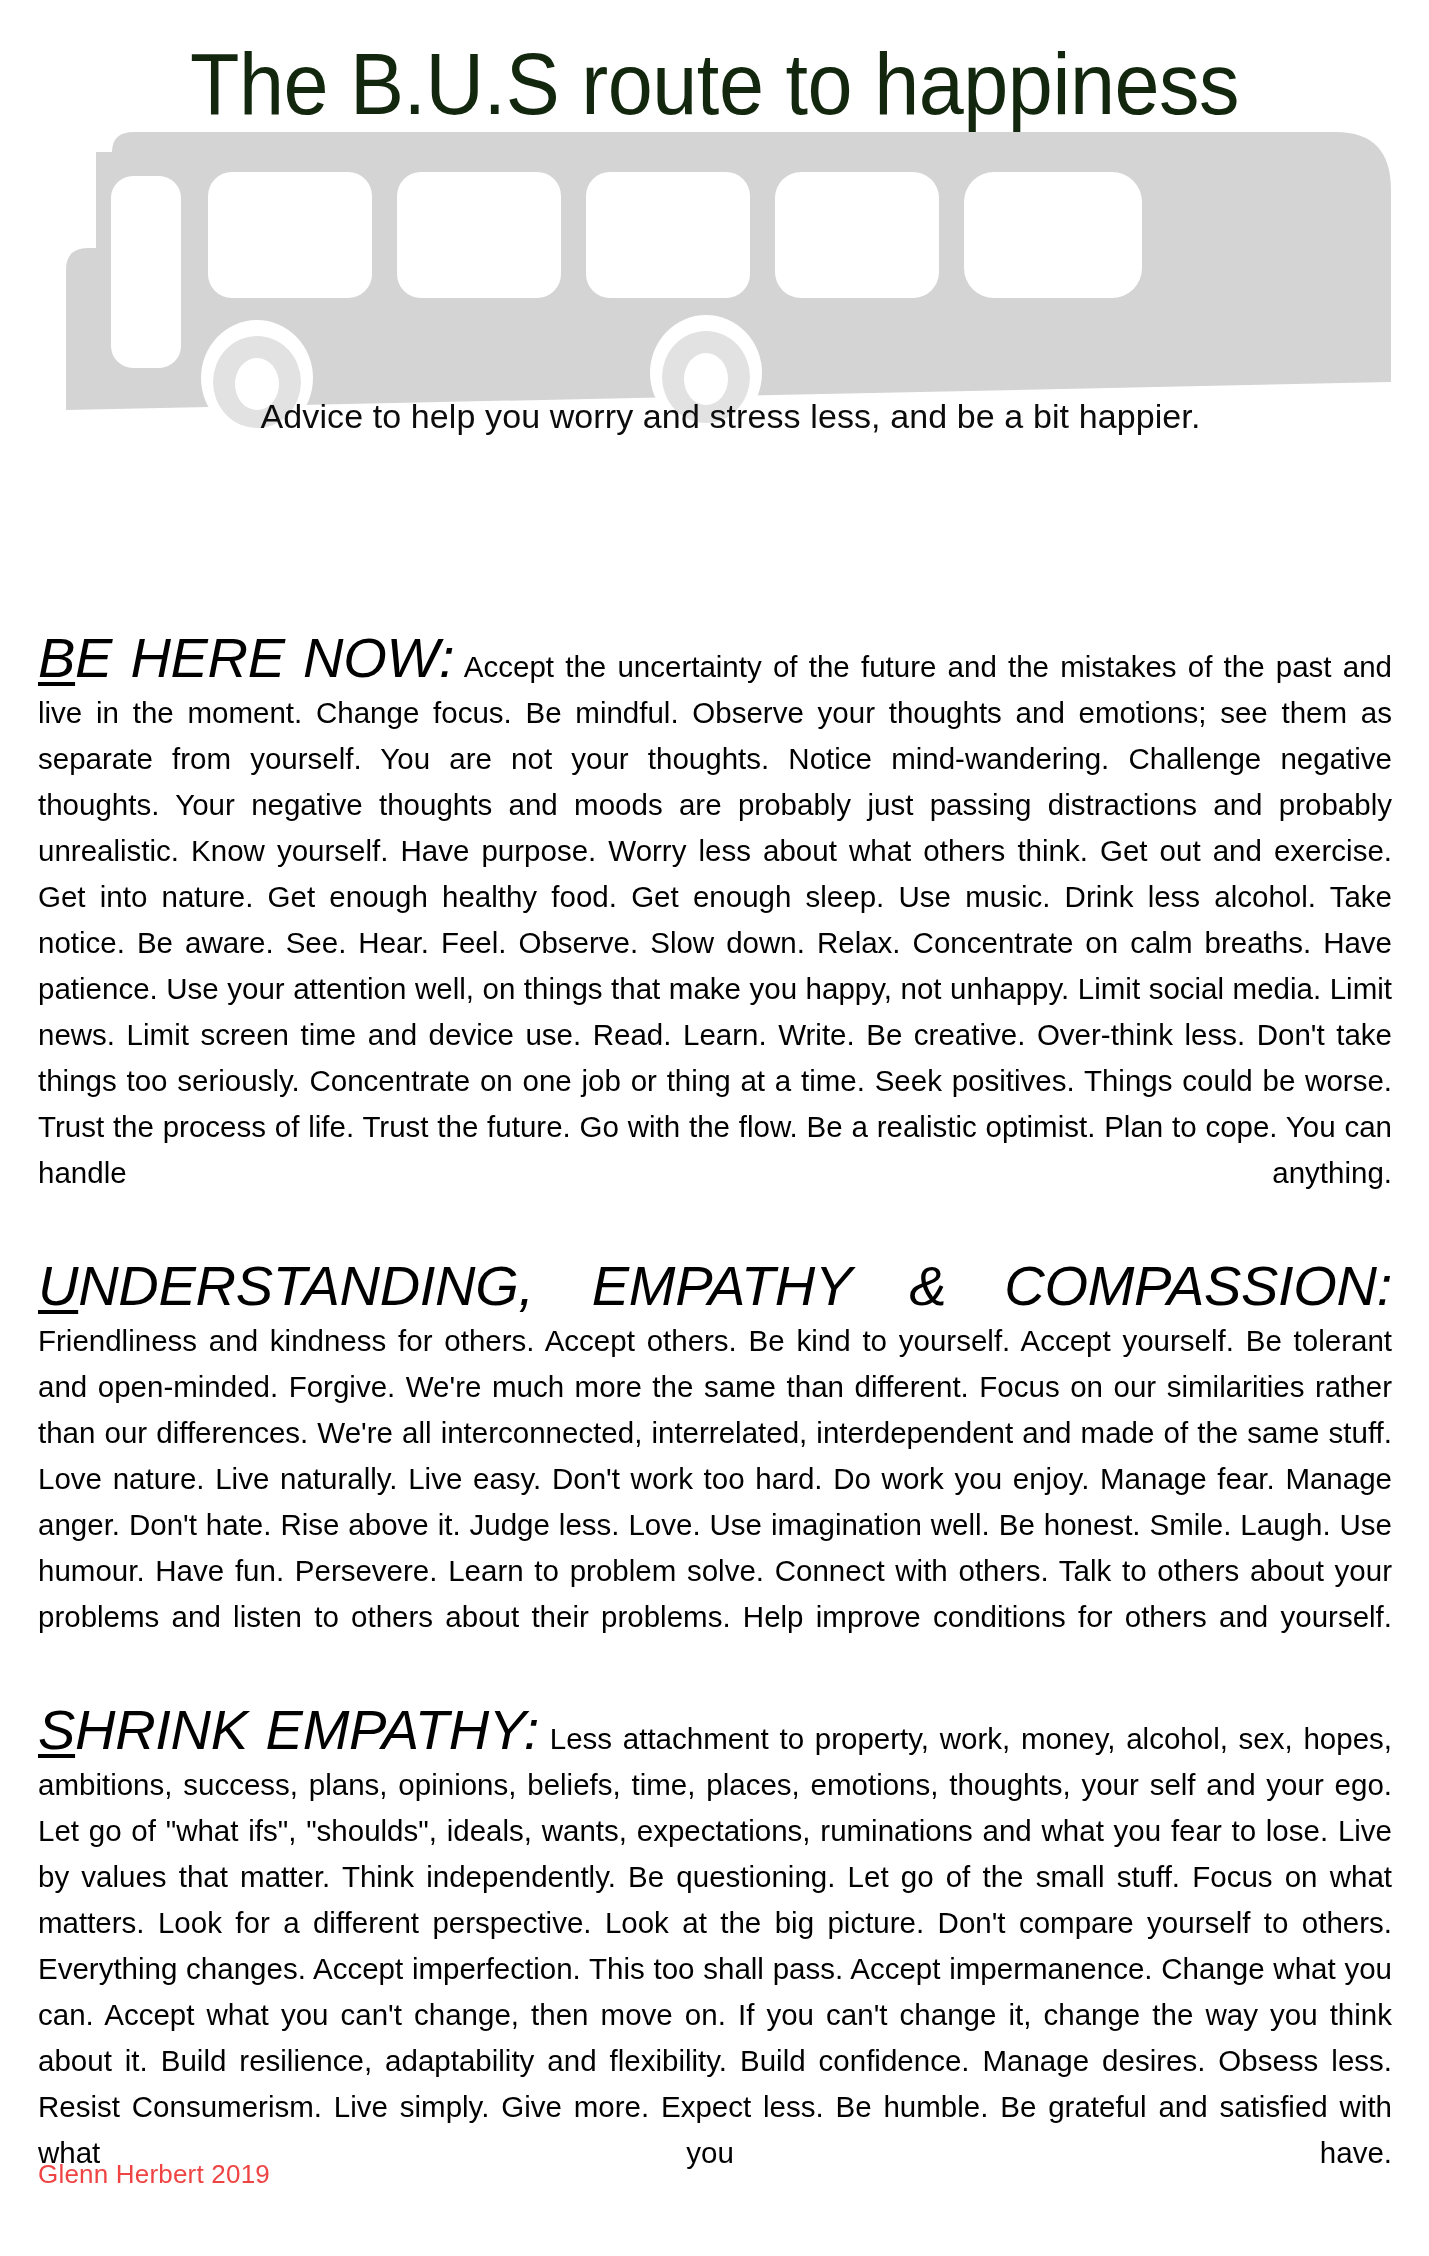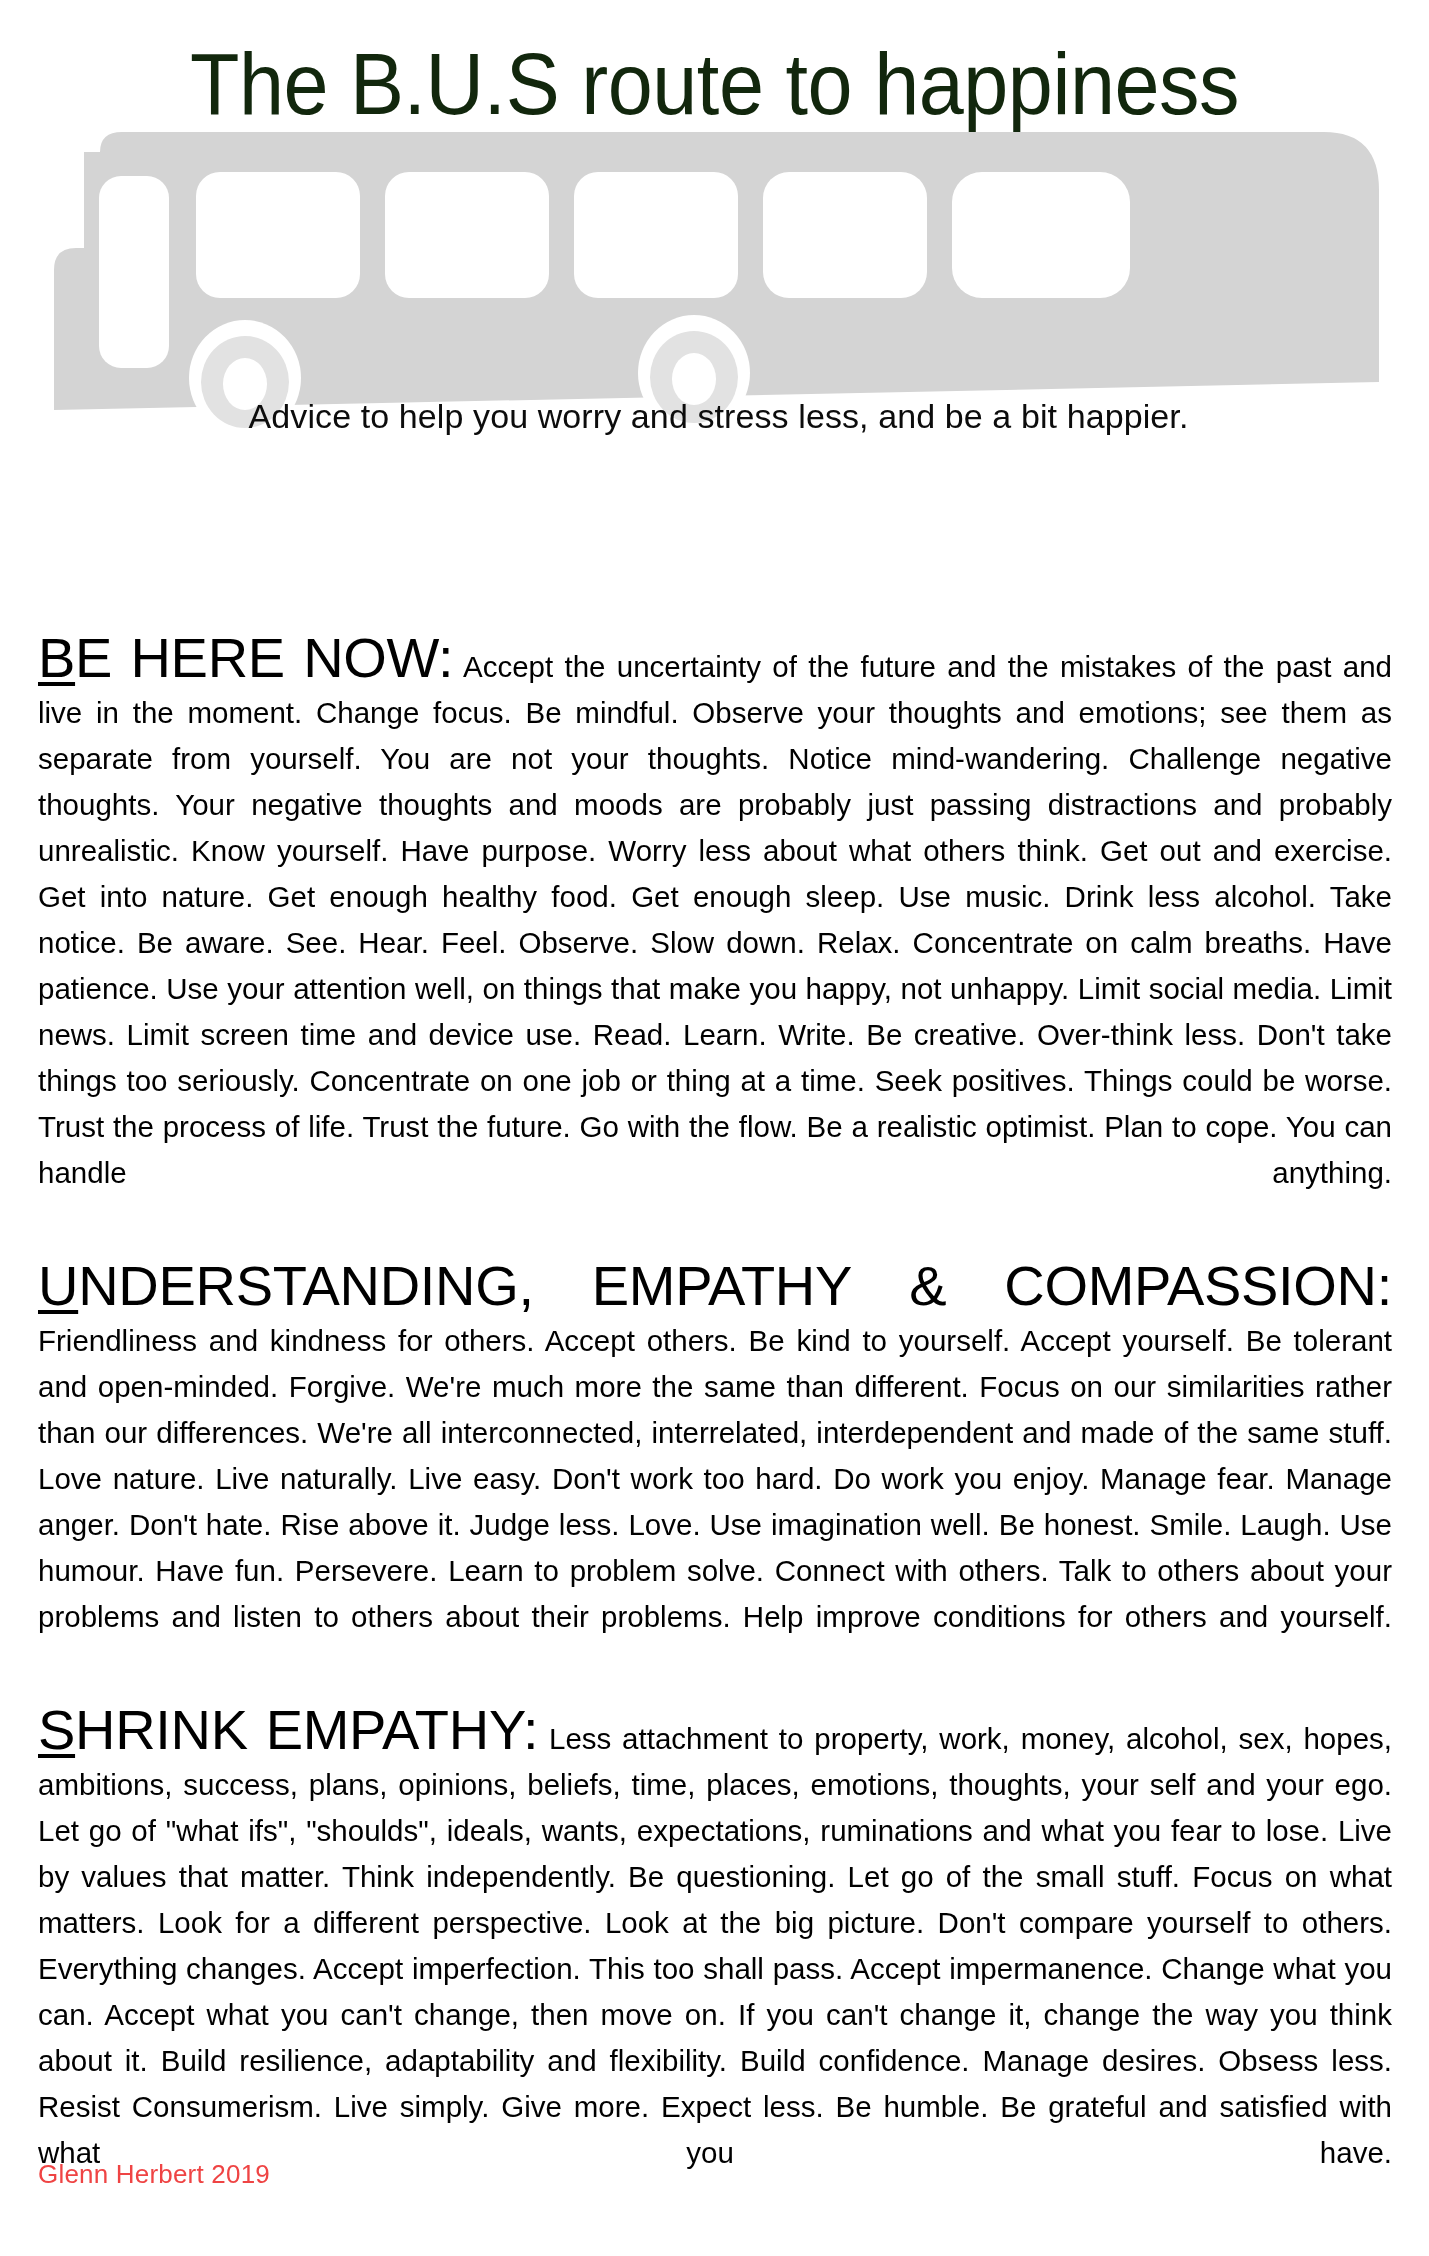--- a/index.html
+++ b/index.html
@@ -38,21 +38,21 @@
     font-weight: 400;
     transform: scaleX(0.92);
     transform-origin: center top;
     white-space: nowrap;
   }
 
   
   .bus-wrap {
     position: absolute;
     top: 120px;
-    left: 4px;
+    left: 16px;
     width: 1383px;
     height: 320px;
   }
   .bus-svg {
     display: block;
     width: 1429px;
     height: 320px;
   }
   .bus-tagline {
     position: absolute;
@@ -98,20 +98,21 @@
     font-weight: 400;
     white-space: nowrap;
   }
   .heading .first {
     text-decoration: underline;
     text-underline-offset: 5px;
     text-decoration-thickness: 4px;
   }
   .heading-inline {
     display: inline;
+    font-style: italic;
   }
 
   .sec-1 .sec-para { text-align-last: justify; }
 
   
 
   .footer {
     position: absolute;
     left: 38px;
     top: 2155px;

